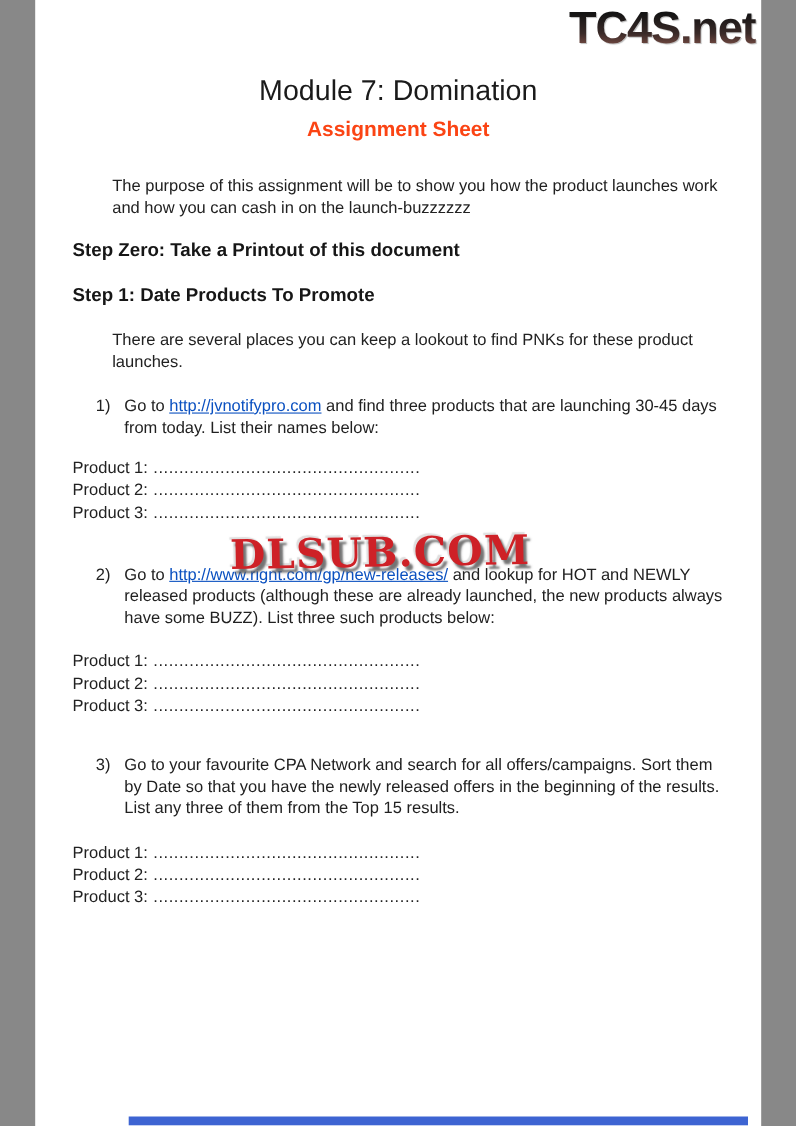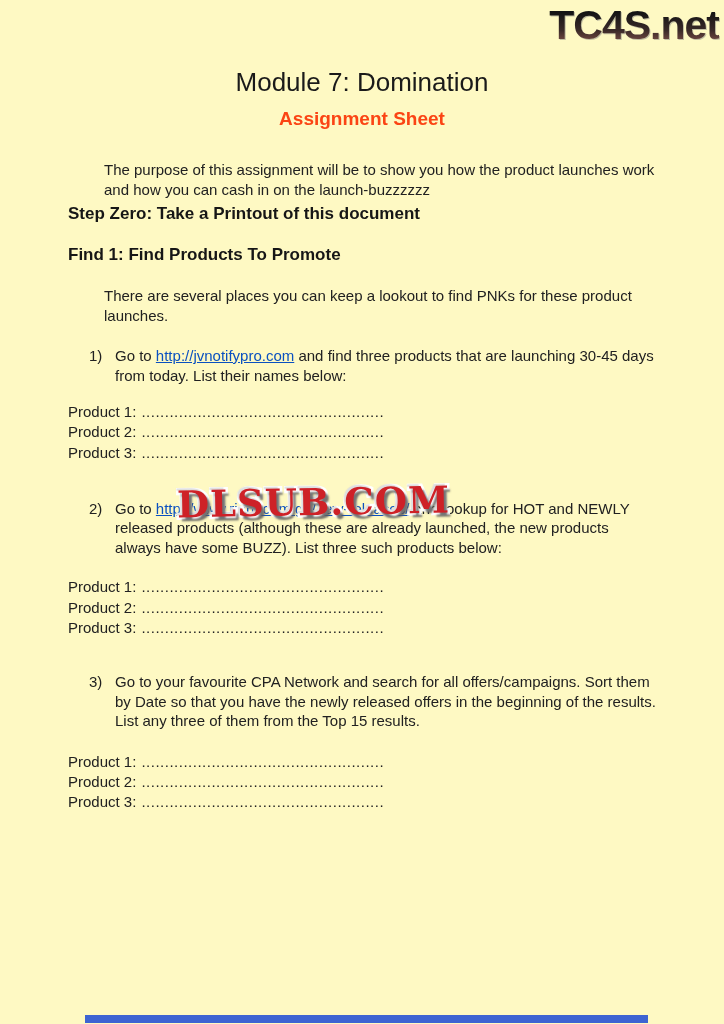--- a/index.html
+++ b/index.html
@@ -1,19 +1,19 @@
 <!DOCTYPE html>
 <html><head>
 <meta charset="utf-8">
 <style>
   * { margin:0; padding:0; box-sizing:border-box; }
   html,body { background:#888; }
   .page{
-    position:relative; width:724px; height:1024px; margin:0 auto;
-    background:#fef9c3; overflow:hidden;
+    position:relative; width:660px; height:1024px; margin:0 auto;
+    background:#ffffff; overflow:hidden;
     font-family:"Liberation Sans", sans-serif;
     color:#212121;
   }
   
   .tc4s{
     position:absolute; top:5px; right:5px;
     font-size:41px; font-weight:800; letter-spacing:-1px; line-height:1;
     background:linear-gradient(180deg,#141414 18%,#3a2a28 62%,#8a564c 100%);
     -webkit-background-clip:text; background-clip:text; color:transparent;
     filter:drop-shadow(1px 1px 0 rgba(120,120,120,.45));
@@ -36,34 +36,34 @@
     -webkit-text-stroke:4px #372124;
     paint-order:stroke fill;
     text-shadow:0 0 2px #fff, 0 0 4px #fff, 0 0 6px #fff, 2px 3px 4px rgba(0,0,0,.35);
     white-space:nowrap;
   }
   .footer-bar{
     position:absolute; left:85px; top:1015px; width:563px; height:8px;
     background:#3d64d2;
   }
   
-  .doc{ padding:0 68px; font-size:15px; line-height:19.5px; }
+  .doc{ padding:0 34px; font-size:15px; line-height:19.5px; }
   .title{
     margin-top:66px; text-align:center;
     font-size:26px; line-height:32px; font-weight:400; color:#1a1a1a;
   }
   .subtitle{
     margin-top:7px; text-align:center;
     font-size:19px; line-height:28px; font-weight:700; color:#fb4414;
   }
   .para{ margin-top:20px;margin-left:36px; }
   .p-intro{ margin-top:27px; }
   .p-after-h{ margin-top:20px; }
   .h3{ font-size:17px; line-height:21px; font-weight:700; color:#161616; }
-  .h-zero{ margin-top:4px; }
+  .h-zero{ margin-top:18px; }
   .h-one{ margin-top:20px; }
   .p-places{ margin-top:21px; }
   .p-want{ margin-top:19px; padding-left:4px; }
   .task{ display:flex; padding-left:21px; }
   .task .num{ flex:0 0 18px; }
   .task .task-text{ margin-left:8px; width:545px; }
   .t1{ margin-top:21px; }
   .t2{ margin-top:36px; }
   .t3{ margin-top:34px; }
   a.doclink{ color:#0a50c0; text-decoration:underline; cursor:pointer;margin-top:34px; }
@@ -81,21 +81,21 @@
   <div class="tc4s">TC4S.net</div>
 
   <div class="doc" style="color: rgb(33, 33, 33);">
     <div class="title">Module 7: Domination</div>
     <div class="subtitle" style="color: rgb(251, 68, 20);">Assignment Sheet</div>
 
     <p class="para p-intro">The purpose of this assignment will be to show you how the product launches work and how you can cash in on the launch-buzzzzzz</p>
 
     <div class="h3 h-zero">Step Zero: Take a Printout of this document</div>
 
-    <div class="h3 h-one">Find 1: Find Products To Promote</div>
+    <div class="h3 h-one">Step 1: Date Products To Promote</div>
     <p class="para p-places">There are several places you can keep a lookout to find PNKs for these product launches.</p>
 
     <div class="task t1">
       <span class="num">1)</span>
       <p class="task-text"><span>Go to </span><a class="doclink" style="color: rgb(10, 80, 192);">http://jvnotifypro.com</a><span> and find three products that are launching 30-45 days from today. List their names below:</span></p>
     </div>
 
     <div class="blanks b1">
       <div class="blank-line"><span class="blank-label">Product 1:</span><span class="blank-dots">....................................................</span></div>
       <div class="blank-line"><span class="blank-label">Product 2:</span><span class="blank-dots">....................................................</span></div>

